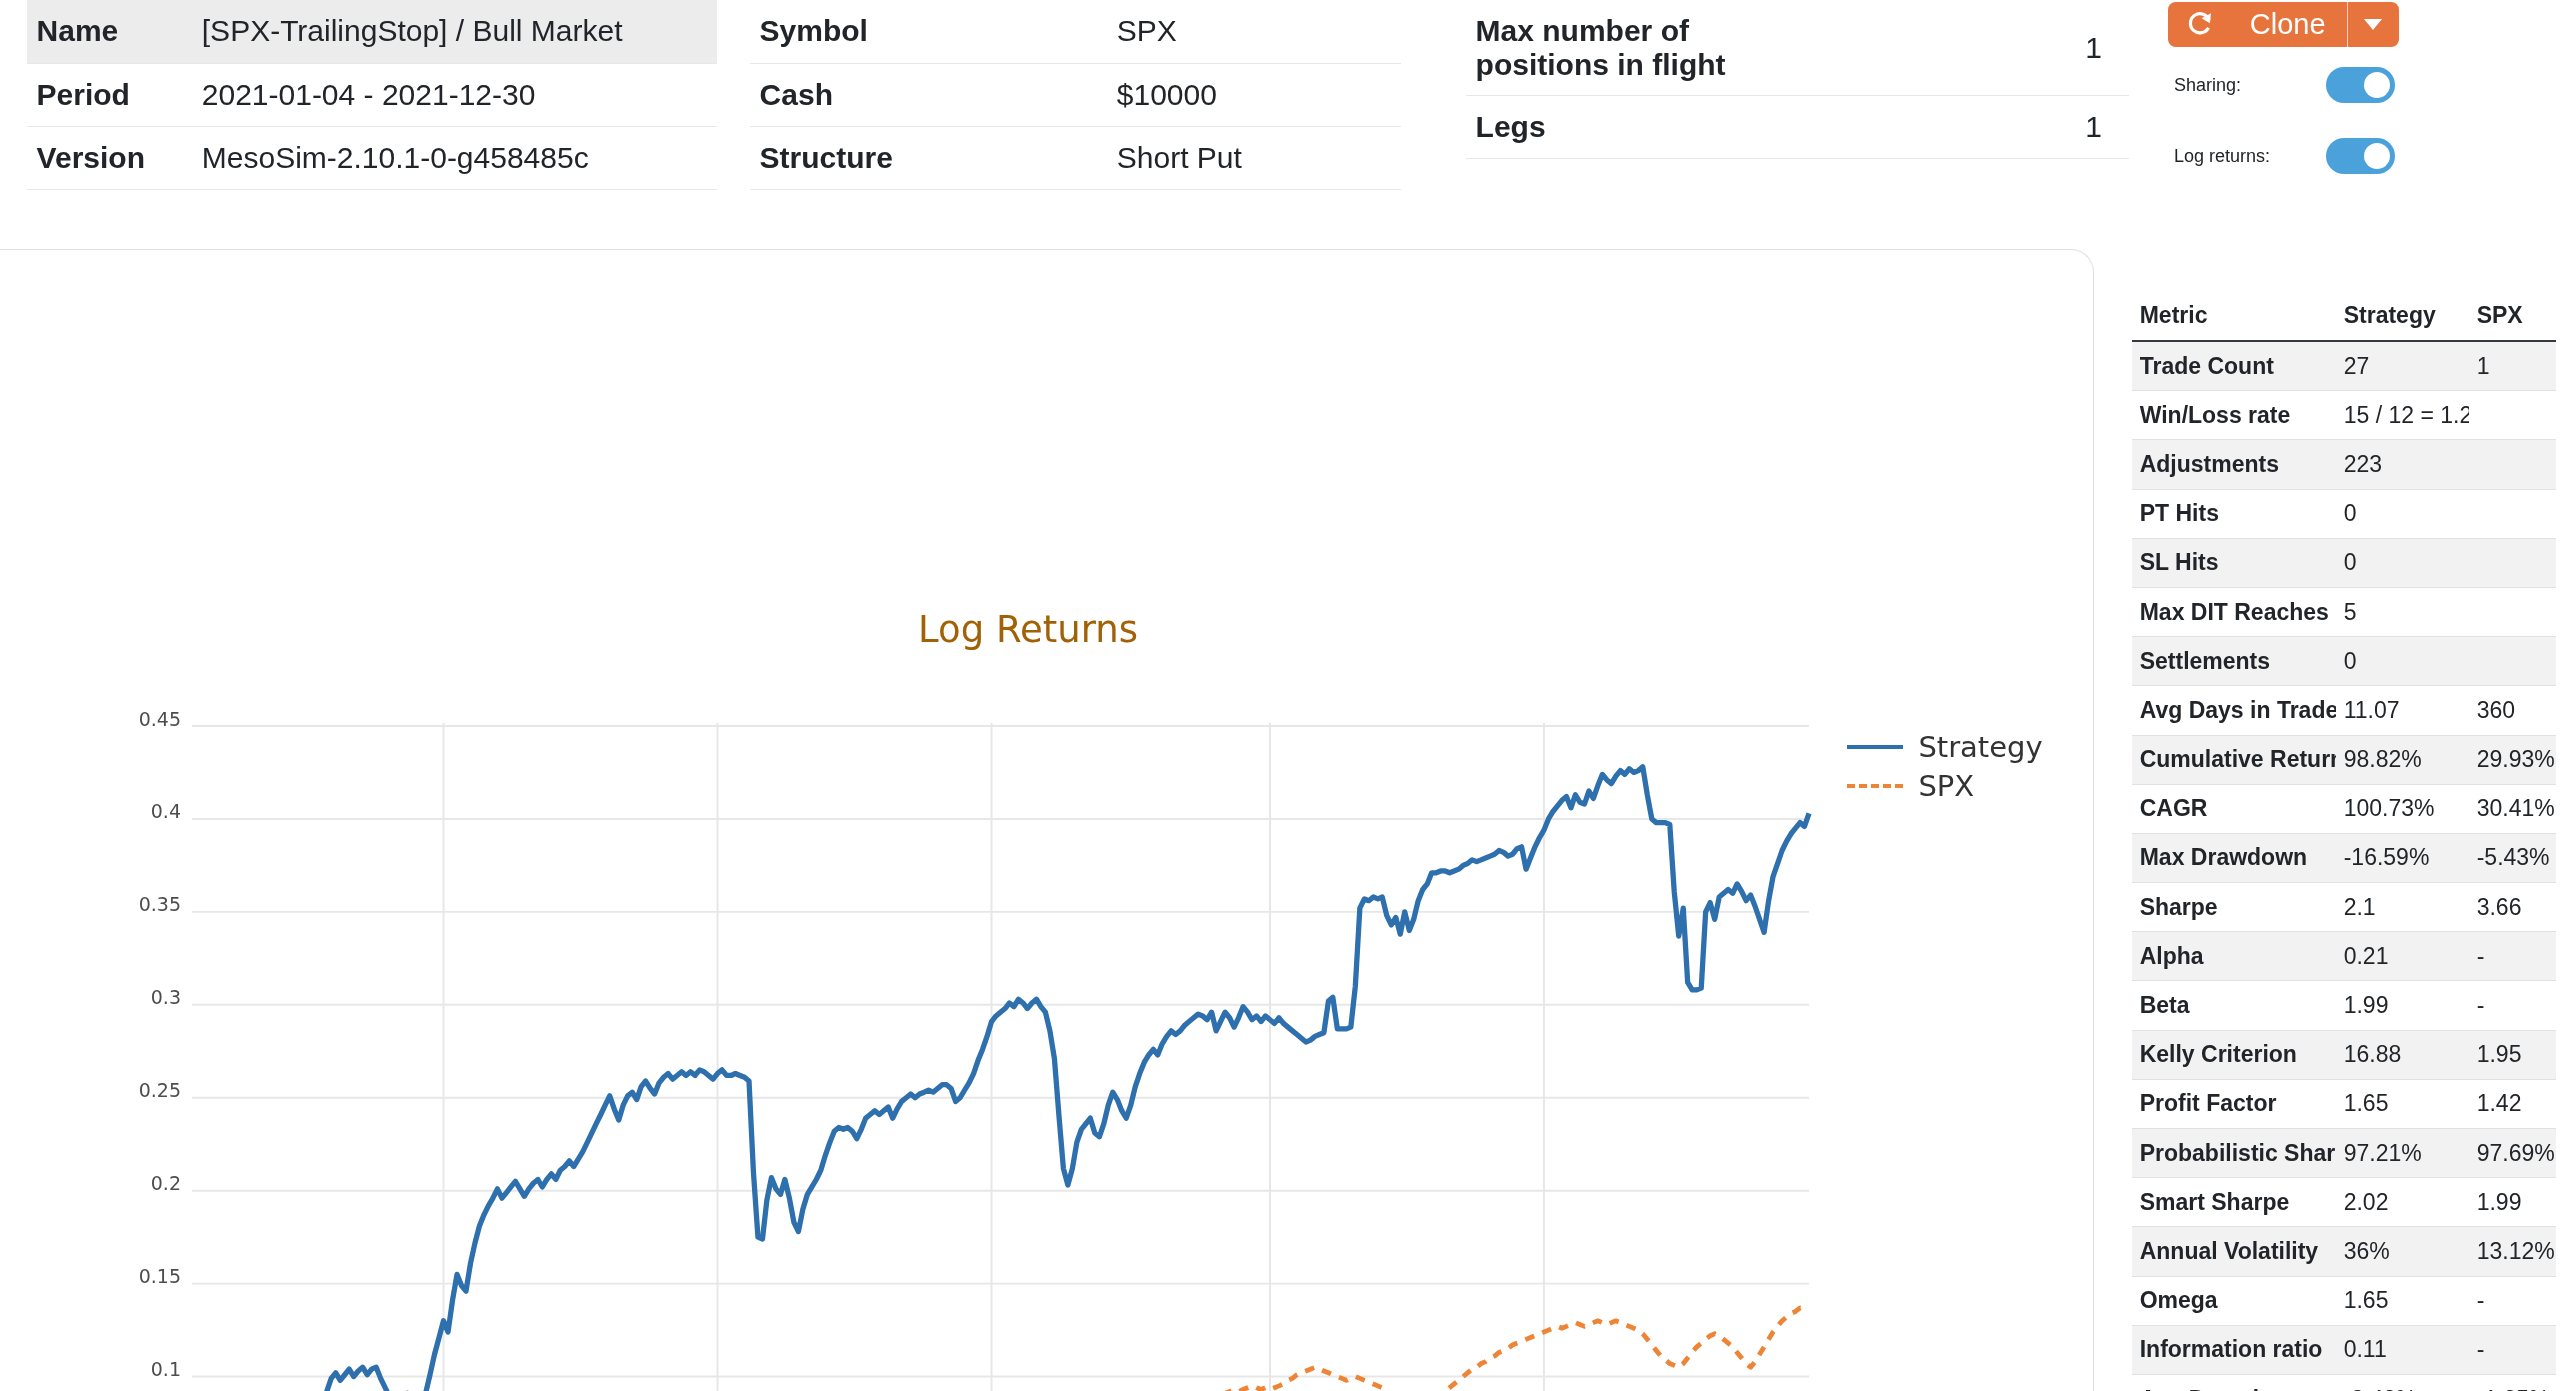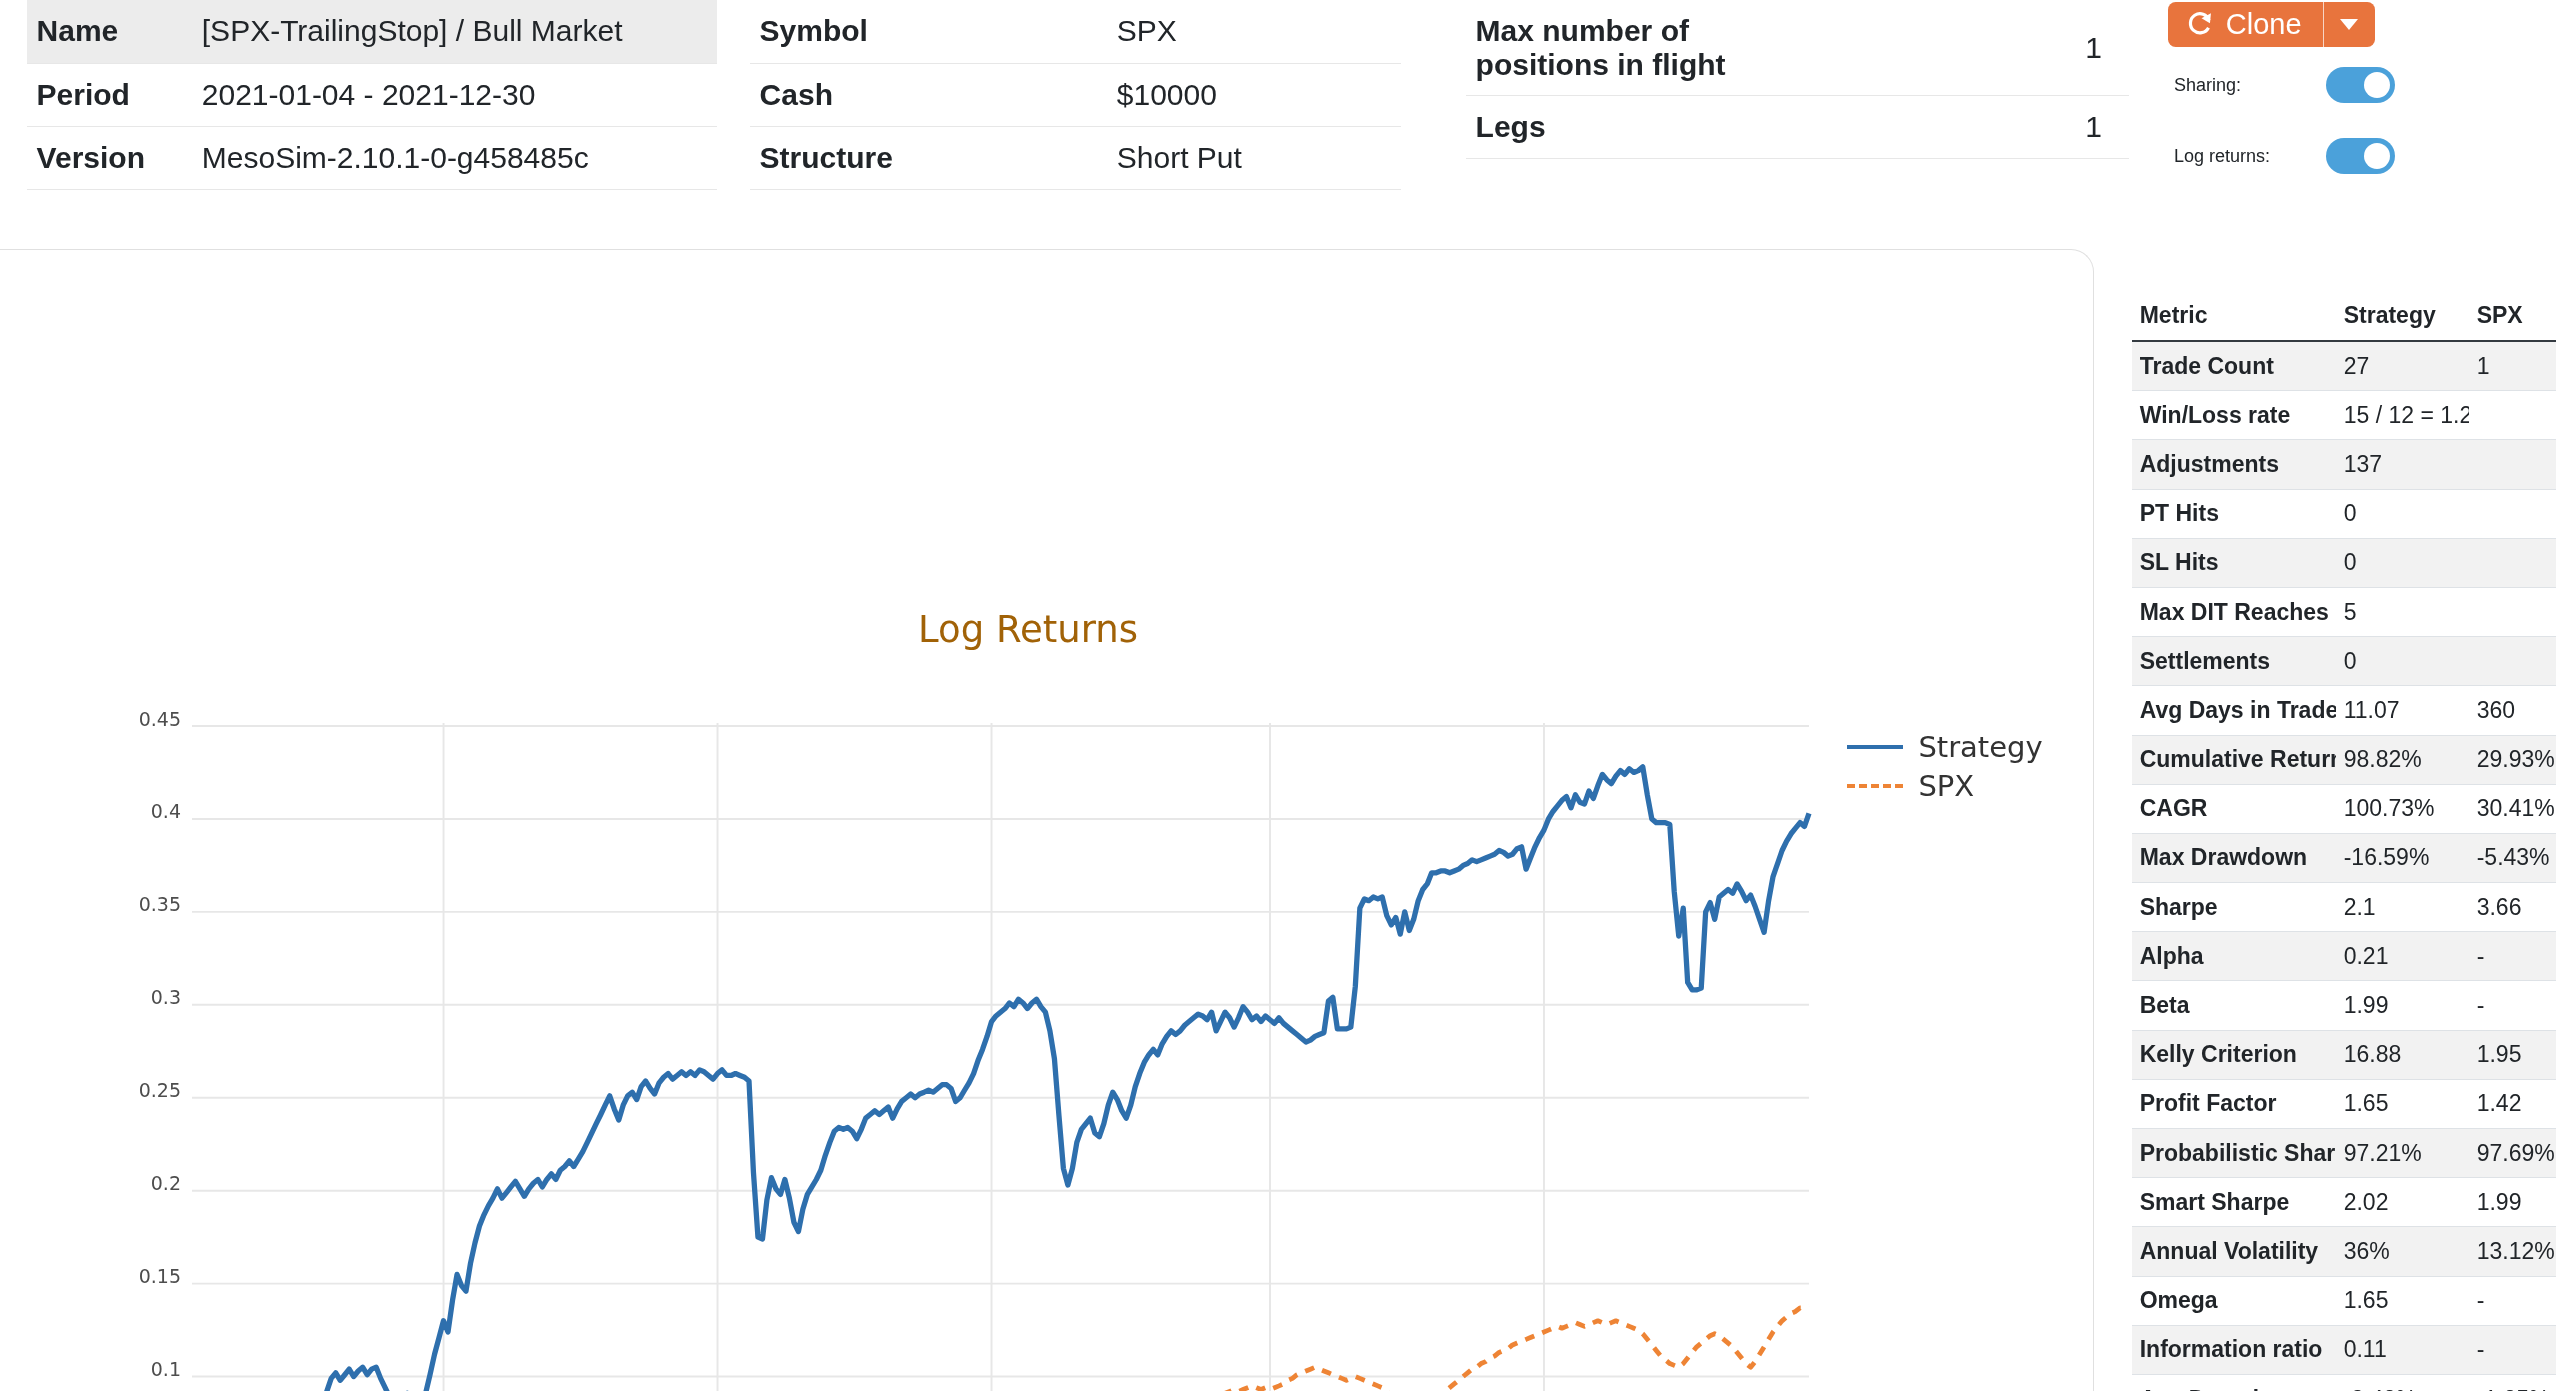--- a/index.html
+++ b/index.html
@@ -15,21 +15,21 @@
   #info-table th{width:146px;}
   #info-table tr.hl{background:#ececec;}
   #config-table{left:750px;width:651px;}
   #config-table th{width:338px;}
   #position-table{left:1466px;width:663px;}
   #position-table td{text-align:right;padding-right:27px;}
 
   
   .btn-group{position:absolute;left:2168px;top:1.9px;height:45px;display:flex;}
   .btn{background:#e8743d;border:none;color:#fff;font-size:29px;font-family:inherit;display:flex;align-items:center;cursor:pointer;height:45px;}
-  .btn.main{border-radius:7.7px 0 0 7.7px;padding:0 21px 0 17.3px;}
+  .btn.main{border-radius:7.7px 0 0 7.7px;padding:0 21px 0 17.3px;gap:24px;}
   .btn.main svg{margin-right:11.5px;}
   .btn.caret{border-radius:0 7.7px 7.7px 0;width:52px;justify-content:center;border-left:1.9px solid rgba(255,255,255,0.7);}
   .caret-down{width:0;height:0;border-left:9.6px solid transparent;border-right:9.6px solid transparent;border-top:11.5px solid #fff;}
 
   
   .toggle-row{position:absolute;left:2174px;width:221px;display:flex;justify-content:space-between;align-items:center;font-size:18px;}
   .toggle-row.r1{top:65px;height:40px;}
   .toggle-row.r2{top:136px;height:40px;}
   .switch{width:69px;height:36px;border-radius:18px;background:#4ba1da;position:relative;display:inline-block;cursor:pointer;flex:0 0 auto;}
   .switch .knob{position:absolute;right:4.8px;top:4.8px;width:26px;height:26px;border-radius:50%;background:#fff;}
@@ -195,21 +195,21 @@
             <td>27</td>
             <td>1</td>
           </tr>
           <tr>
             <td>Win/Loss rate</td>
             <td>15 / 12 = 1.25</td>
             <td></td>
           </tr>
           <tr>
             <td>Adjustments</td>
-            <td>137</td>
+            <td>223</td>
             <td></td>
           </tr>
           <tr>
             <td>PT Hits</td>
             <td>0</td>
             <td></td>
           </tr>
           <tr>
             <td>SL Hits</td>
             <td>0</td>

